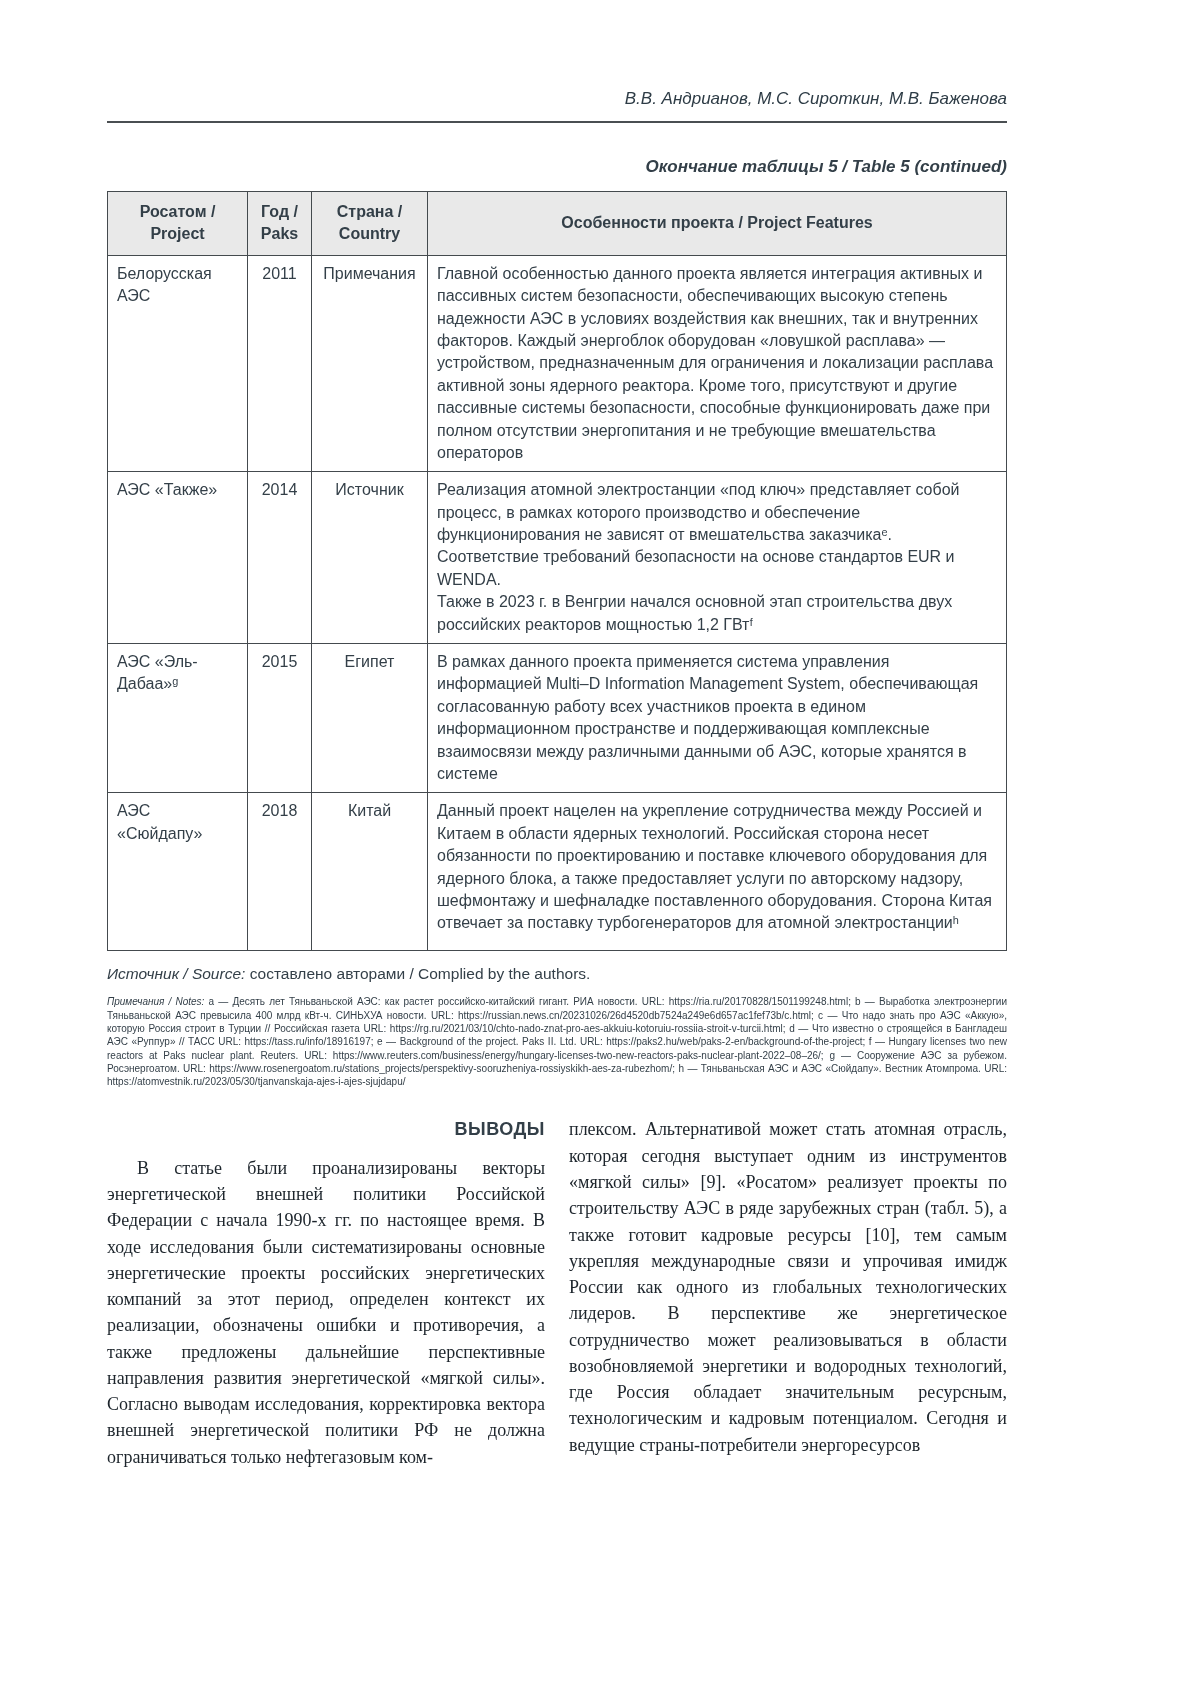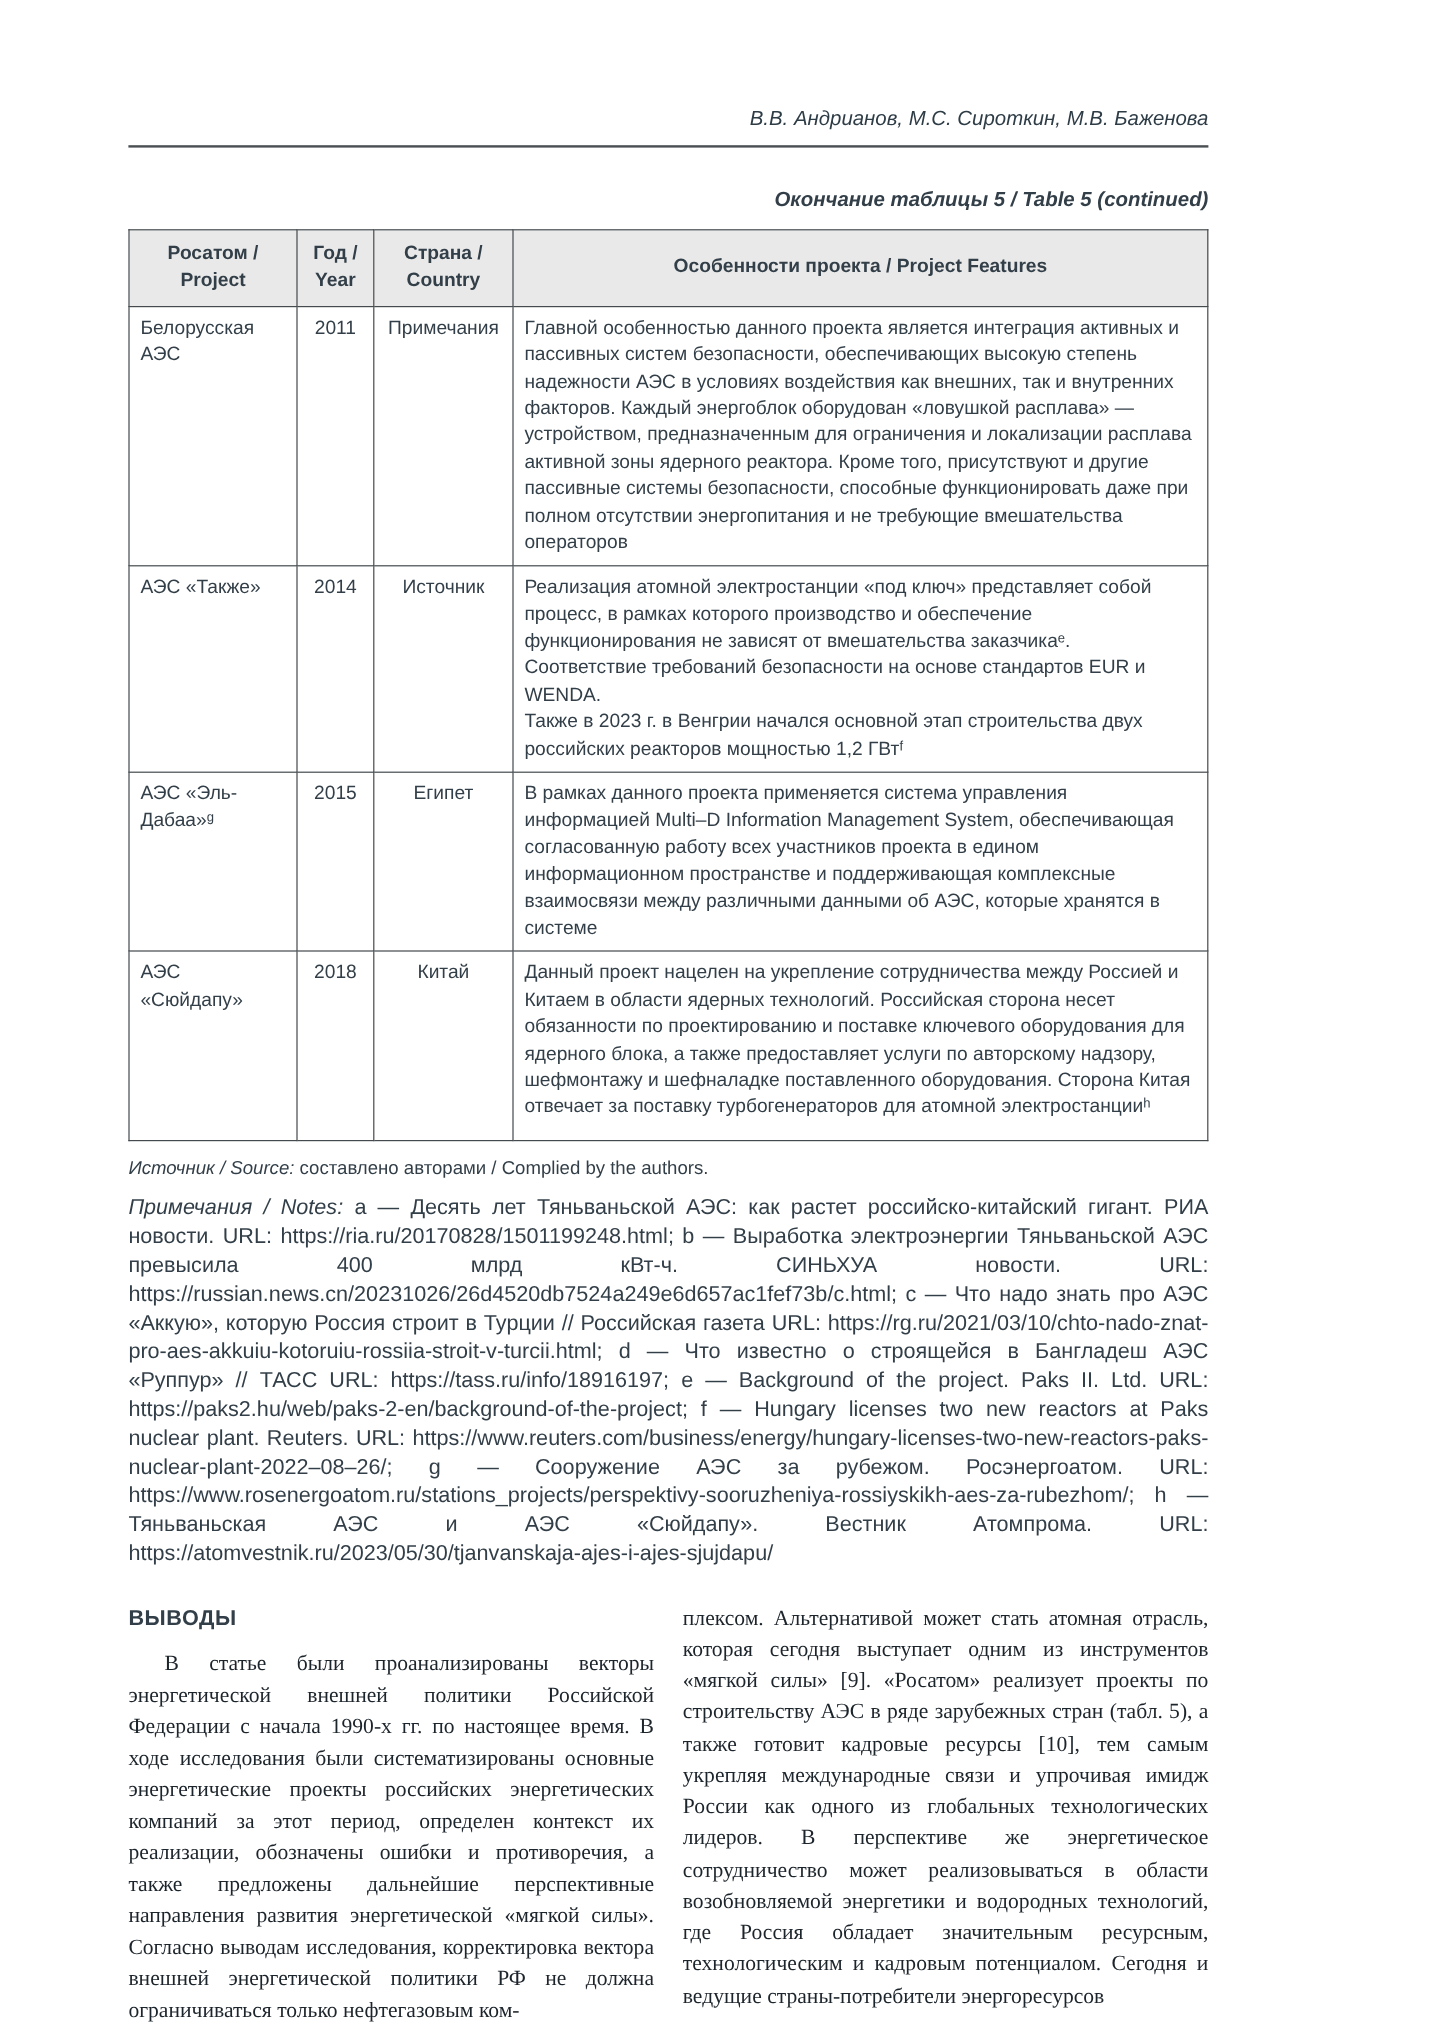--- a/index.html
+++ b/index.html
@@ -26,30 +26,30 @@
   td.cell-year, td.cell-country { text-align:center; }
   td.cell-features { white-space:pre-line; }
   tr.row-1 td { height:203px; }
   tr.row-2 td { height:158px; }
   tr.row-3 td { height:137px; }
   tr.row-4 td { height:158px; }
 
   .source-line { margin:14px 0 0; font-size:15.5px; color:#333f48; }
   .italic { font-style:italic; }
 
-  .notes { margin:12px 0 0; font-size:18px; line-height:1.33; text-align:justify; overflow-wrap:anywhere; color:#333f48; }
+  .notes { margin:12px 0 0; font-size:10px; line-height:1.33; text-align:justify; overflow-wrap:anywhere; color:#333f48; }
 
   .columns {
     display:flex; gap:24px; margin-top:28px;
     font-family:"Liberation Serif", serif; color:#1d252c; font-size:18px; line-height:1.46; text-align:justify;
   }
   .col { width:438px; }
   .conclusions-heading {
     font-family:"Liberation Sans", sans-serif; font-size:18px; font-weight:bold;
-    text-align:left; margin:0 0 12px; color:#333f48; letter-spacing:0.5px;
+    text-align:right; margin:0 0 12px; color:#333f48; letter-spacing:0.5px;
   }
   .col p { margin:0; }
   .par-indent { text-indent:30px; }
 
   .page-number {
     position:absolute; left:107px; top:1628px; width:900px; text-align:center;
     font-family:"Liberation Serif", serif; font-size:18px; color:#1d252c;
   }
 </style>
 </head>
@@ -67,21 +67,21 @@
       <colgroup>
         <col style="width:140px">
         <col style="width:64px">
         <col style="width:116px">
         <col>
       </colgroup>
       <thead>
         <tr>
           <th style="white-space:pre-line">Росатом / Project</th>
           <th style="white-space:pre-line">Год /
-Year</th>
+Paks</th>
           <th style="white-space:pre-line">Страна /
 Country</th>
           <th>Особенности проекта / Project Features</th>
         </tr>
       </thead>
       <tbody>
         <tr class="row-1">
           <td class="cell-project">Белорусская АЭС</td>
           <td class="cell-year">2011</td>
           <td class="cell-country">Примечания</td>

